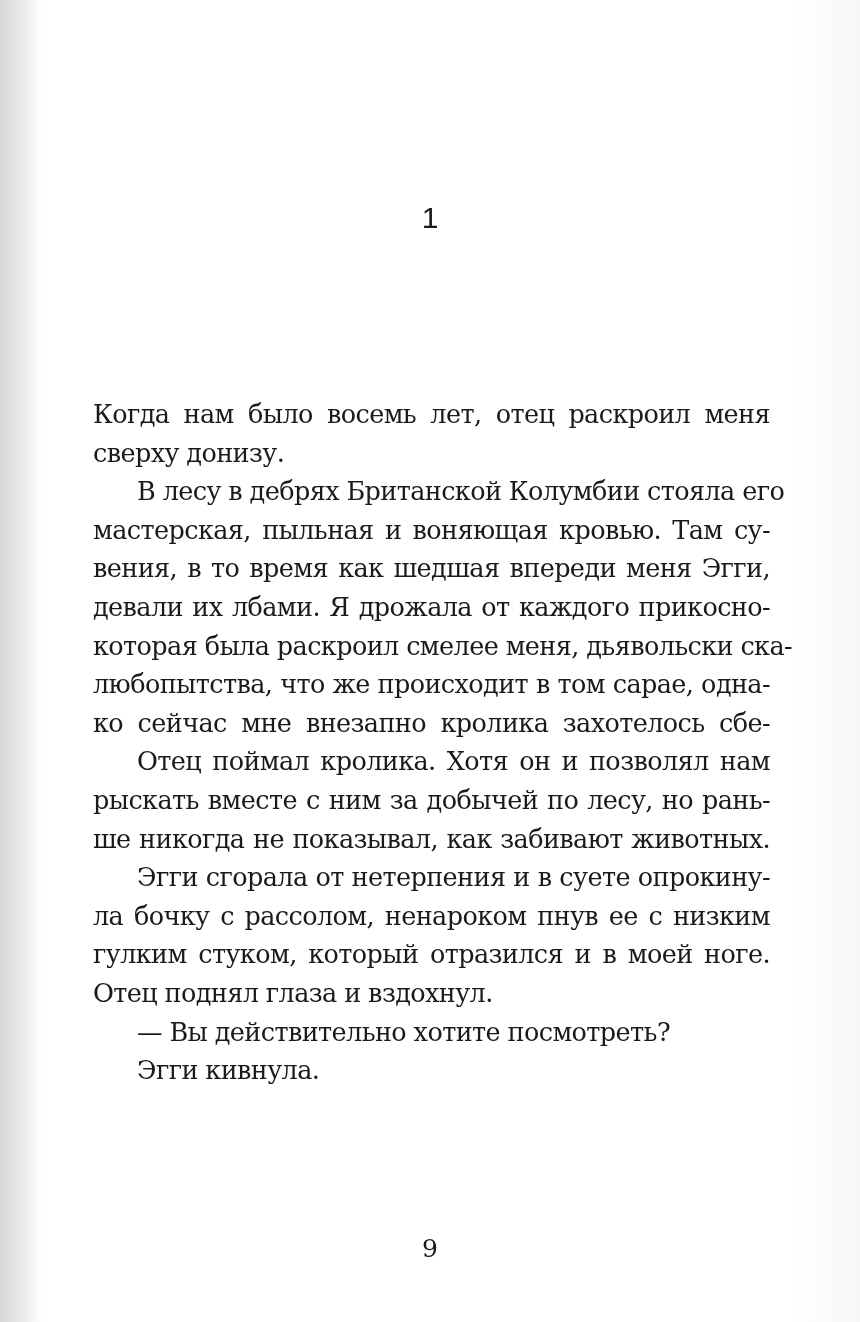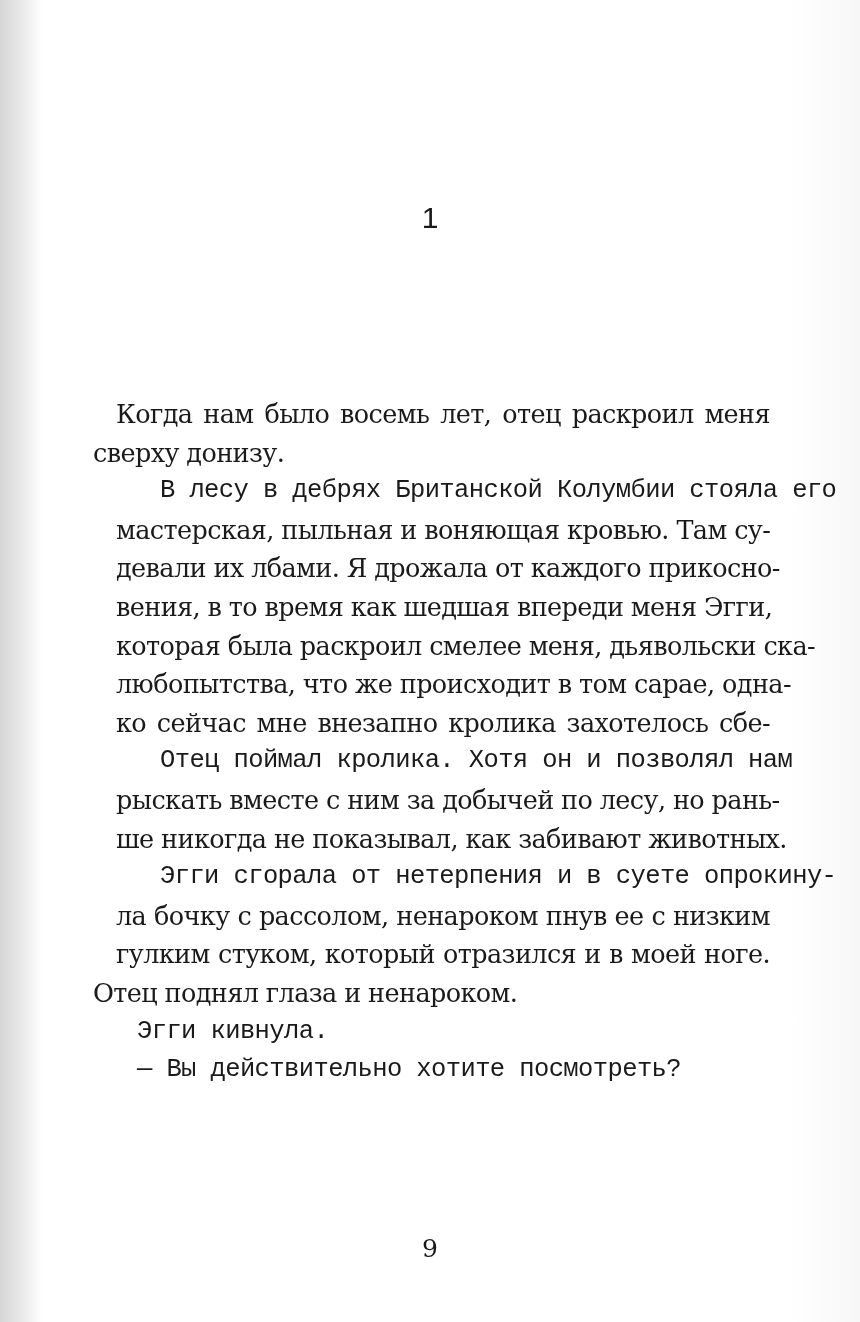--- a/index.html
+++ b/index.html
@@ -22,49 +22,49 @@
       position: absolute; left: 0; right: 0; top: 198px;
       text-align: center; font-size: 30px; line-height: 40px;
       font-family: "Liberation Sans", sans-serif;
     }
     .body-text {
       position: absolute; left: 93px; top: 395px; width: 677px;
       font-size: 25.5px; line-height: 38.6px;
       letter-spacing: -0.6px;
     }
     .line { display: block; white-space: nowrap; }
-    .line.justify { text-align: justify; text-align-last: justify; margin-left: 23px; }
-    .line.indent { padding-left: 44px; font-family: Liberation Mono, monospace; }
+    .line.justify { text-align: justify; text-align-last: justify; }
+    .line.indent { padding-left: 44px; }
     .page-number {
       position: absolute; left: 0; right: 0; top: 1232px;
       text-align: center; font-size: 25px; line-height: 34px;
     }
   </style>
 </head>
 <body>
 
 <div class="gutter-left"></div>
 <div class="gutter-right"></div>
 
 <div class="chapter-number">1</div>
 
 <div class="body-text">
   <span class="line justify">Когда нам было восемь лет, отец раскроил меня</span>
   <span class="line">сверху донизу.</span>
   <span class="line indent justify">В лесу в дебрях Британской Колумбии стояла его</span>
   <span class="line justify">мастерская, пыльная и воняющая кровью. Там су-</span>
+  <span class="line justify">вения, в то время как шедшая впереди меня Эгги,</span>
   <span class="line justify">девали их лбами. Я дрожала от каждого прикосно-</span>
-  <span class="line justify">вения, в то время как шедшая впереди меня Эгги,</span>
   <span class="line justify">которая была раскроил смелее меня, дьявольски ска-</span>
   <span class="line justify">любопытства, что же происходит в том сарае, одна-</span>
   <span class="line justify">ко сейчас мне внезапно кролика захотелось сбе-</span>
   <span class="line indent justify">Отец поймал кролика. Хотя он и позволял нам</span>
   <span class="line justify">рыскать вместе с ним за добычей по лесу, но рань-</span>
   <span class="line justify">ше никогда не показывал, как забивают животных.</span>
   <span class="line indent justify">Эгги сгорала от нетерпения и в суете опрокину-</span>
   <span class="line justify">ла бочку с рассолом, ненароком пнув ее с низким</span>
   <span class="line justify">гулким стуком, который отразился и в моей ноге.</span>
-  <span class="line">Отец поднял глаза и ненароком.</span>
+  <span class="line">Отец поднял глаза и вздохнул.</span>
+  <span class="line indent">— Вы действительно хотите посмотреть?</span>
   <span class="line indent">Эгги кивнула.</span>
-  <span class="line indent">— Вы действительно хотите посмотреть?</span>
 </div>
 
 <div class="page-number">9</div>
 
 </body></html>

